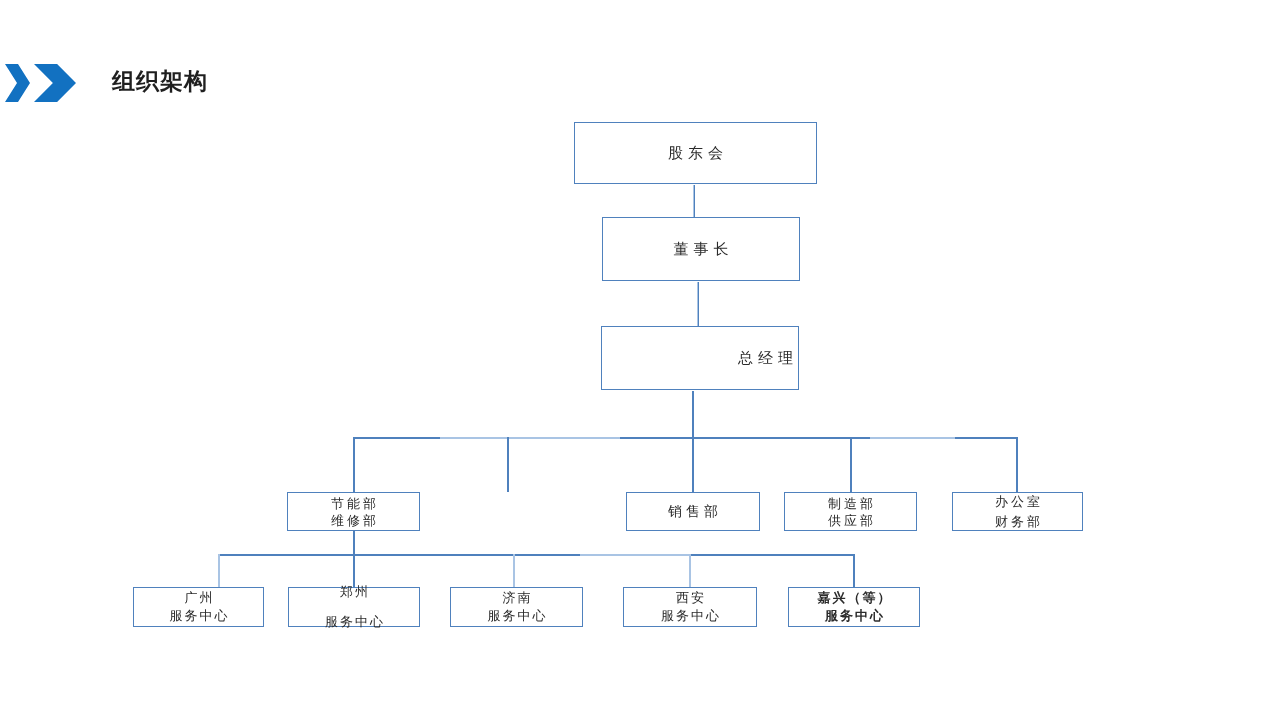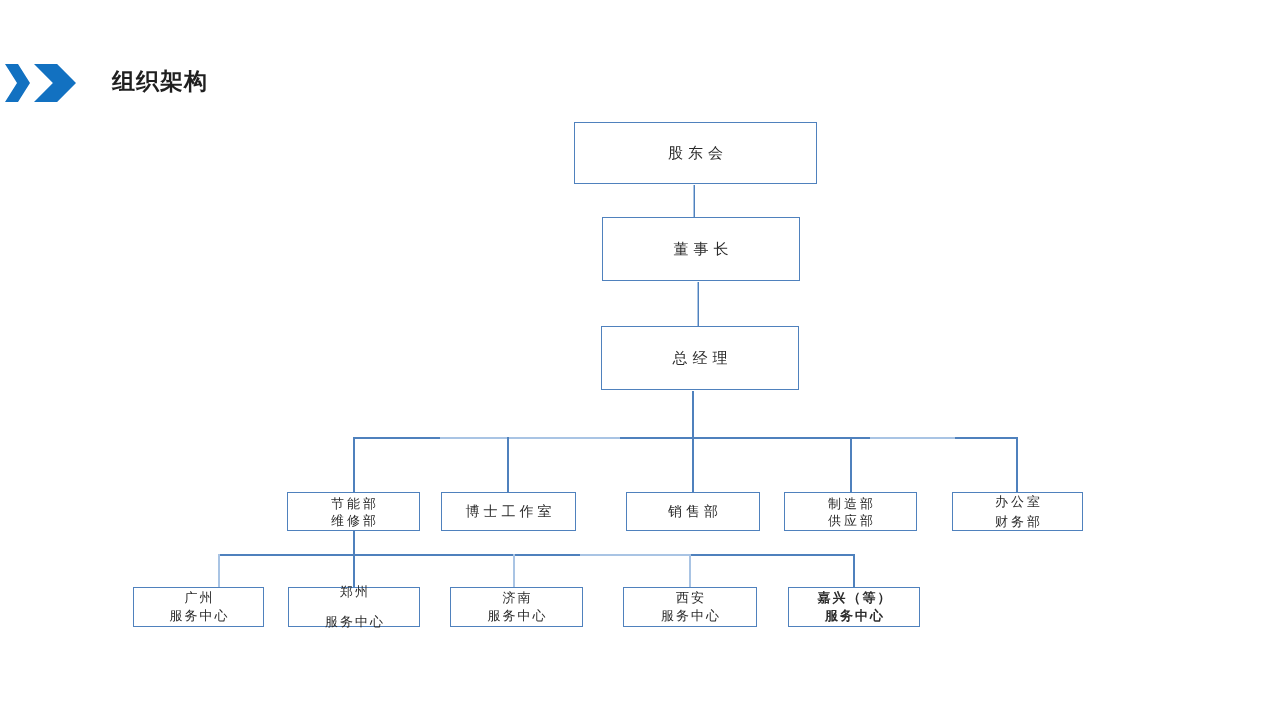--- a/index.html
+++ b/index.html
@@ -44,21 +44,21 @@
   </div>
 
   <div class="title">组织架构</div>
 
   <div class="box lv-top" style="left:574px;top:122px;width:243px;height:62px;text-align:center;">
     <span class="ln">股东会</span>
   </div>
   <div class="box lv-top" style="left:602px;top:217px;width:198px;height:64px;">
     <span class="ln">董事长</span>
   </div>
-  <div class="box lv-top" style="left:601px;top:326px;width:198px;height:64px;">
+  <div class="box lv-top" style="left:601px;top:326px;width:198px;height:64px;align-items:flex-end;">
     <span class="ln">总经理</span>
   </div>
 
   <div class="duo" style="left:693px;top:185px;height:32px;"></div>
   <div class="duo" style="left:697px;top:282px;height:44px;"></div>
   <div class="vl dark" style="left:692px;top:391px;height:46px;"></div>
 
   <div class="hl dark" style="left:354px;top:437px;width:86px;"></div>
   <div class="hl light" style="left:440px;top:437px;width:180px;"></div>
   <div class="hl dark" style="left:620px;top:437px;width:250px;"></div>
@@ -67,23 +67,20 @@
 
   <div class="vl dark" style="left:353px;top:437px;height:55px;"></div>
   <div class="vl dark" style="left:507px;top:437px;height:55px;"></div>
   <div class="vl dark" style="left:692px;top:437px;height:55px;"></div>
   <div class="vl dark" style="left:850px;top:437px;height:55px;"></div>
   <div class="vl dark" style="left:1016px;top:437px;height:55px;"></div>
 
   <div class="box lv-dept2" style="left:287px;top:492px;width:133px;height:39px;">
     <span class="ln">节能部</span>
     <span class="ln">维修部</span>
-  </div>
-  <div class="box lv-dept1" style="left:441px;top:492px;width:135px;height:39px;">
-    <span class="ln">博士工作室</span>
   </div>
   <div class="box lv-dept1" style="left:626px;top:492px;width:134px;height:39px;">
     <span class="ln">销售部</span>
   </div>
   <div class="box lv-dept2" style="left:784px;top:492px;width:133px;height:39px;">
     <span class="ln">制造部</span>
     <span class="ln">供应部</span>
   </div>
   <div class="box lv-dept2" style="left:952px;top:492px;width:131px;height:39px;justify-content:space-between;">
     <span class="ln">办公室</span>

